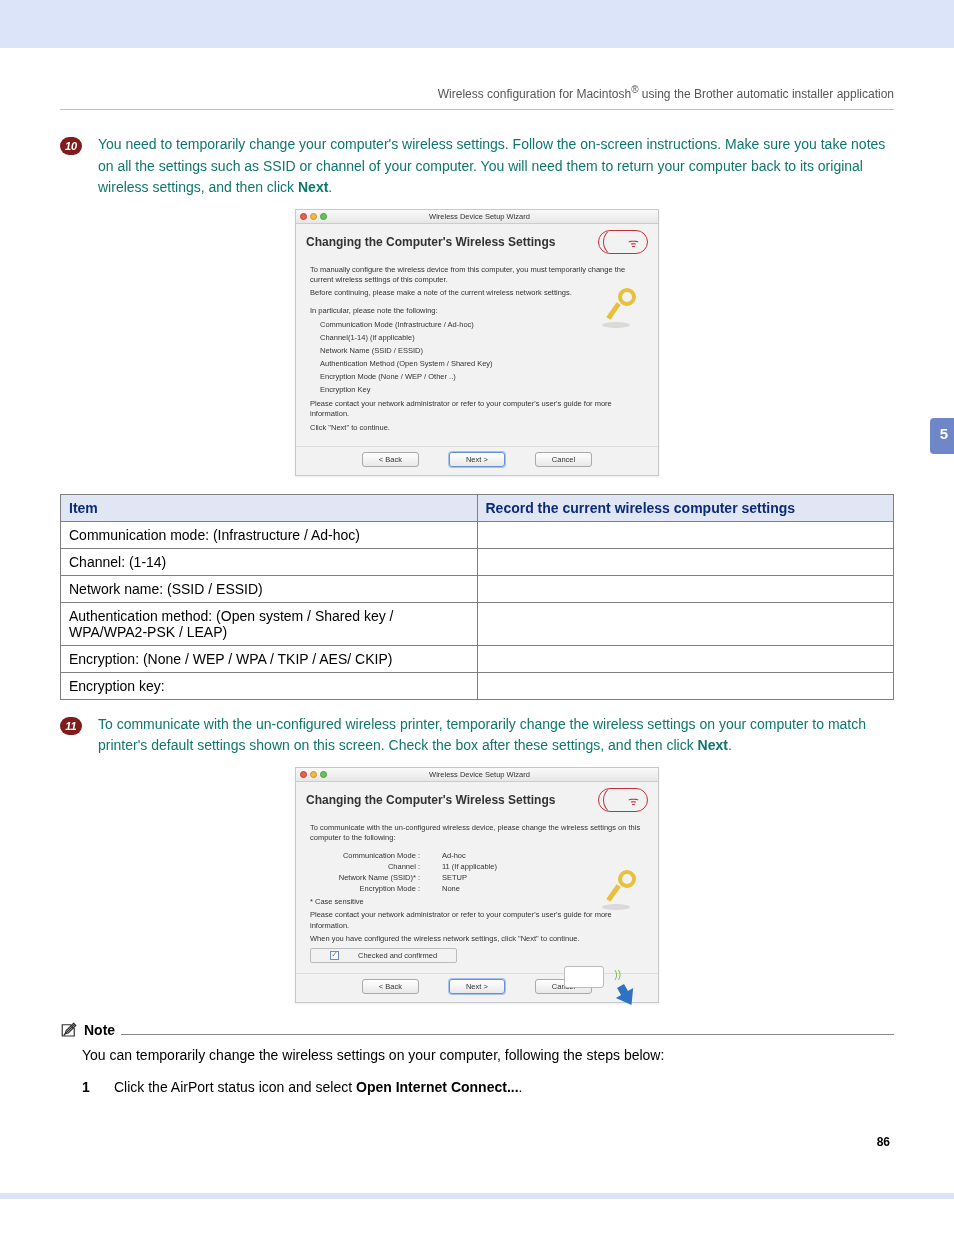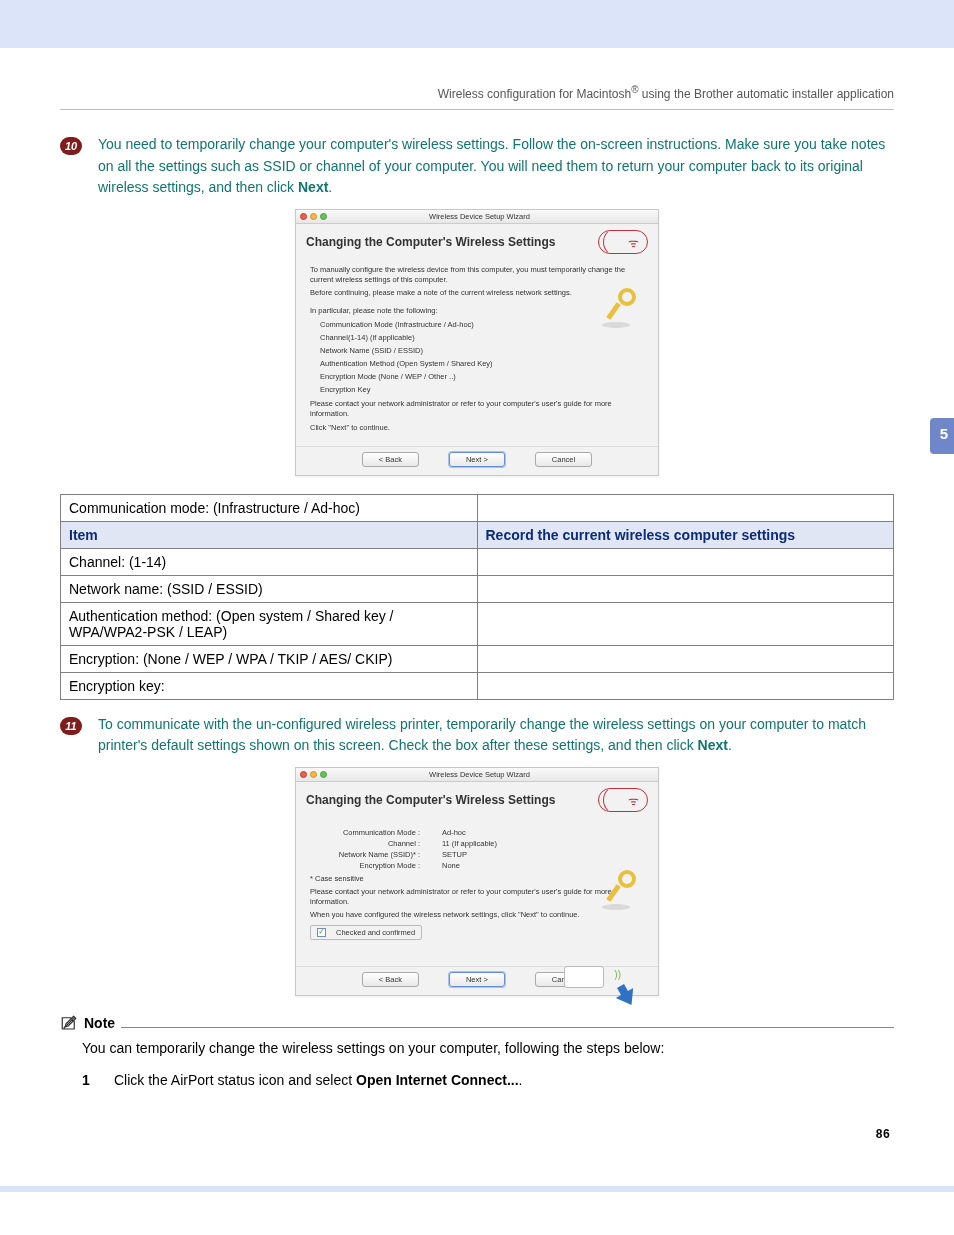--- a/index.html
+++ b/index.html
@@ -39,42 +39,42 @@
   .key-img { position: absolute; right: 22px; top: 78px; }
   .key-shape { position: relative; width: 36px; height: 36px; }
   .key-head { width: 18px; height: 18px; border: 4px solid #e8c03c; border-radius: 50%; position: absolute; top: 0; right: 0; }
   .key-stem { width: 5px; height: 18px; background: #e8c03c; position: absolute; top: 14px; right: 20px; transform: rotate(35deg); }
   .key-shadow { width: 28px; height: 6px; background: #d9d9d9; border-radius: 50%; position: absolute; bottom: -4px; left: 2px; }
   .router-arrow { position: absolute; right: 20px; top: 146px; width: 74px; height: 40px; }
   .router-pic { width: 40px; height: 22px; border: 1px solid #bbb; background: #fff; border-radius: 3px; position: absolute; left: 0; top: 4px; }
   .router-pic::after { content: "))"; color: #79b843; position: absolute; right: -18px; top: 2px; font-size: 10px; }
   .big-arrow { position: absolute; right: 0; bottom: -4px; width: 0; height: 0; border-left: 10px solid transparent; border-right: 10px solid transparent; border-top: 14px solid #2f72c4; transform: rotate(-30deg); }
   .big-arrow::before { content:""; position:absolute; top:-22px; left:-4px; width:8px; height:14px; background:#2f72c4; }
-  .chk-row { display: flex; align-items: center; gap: 10px; border: 1px solid #bbb; padding: 2px 6px; width: fit-content; border-radius: 2px; margin-top: 4px; }
+  .chk-row { display: flex; align-items: center; gap: 19px; border: 1px solid #bbb; padding: 2px 19px; width: fit-content; border-radius: 2px; margin-top: 4px; }
   .chk { width: 9px; height: 9px; border: 1px solid #6b8ec5; background: #fff; display: inline-flex; align-items: center; justify-content: center; }
   .chk::after { content: "✓"; color: #4d8b3b; font-size: 8px; line-height: 1; }
   .kv-row { display: flex; margin: 2px 0; }
   .kv-k { width: 108px; text-align: right; padding-right: 22px; }
   .kv-v { }
   
   table.settings { width: 100%; border-collapse: collapse; margin: 14px 0 10px 0; font-size: 14px; }
   table.settings th, table.settings td { border: 1px solid #7f7f7f; padding: 5px 8px; text-align: left; vertical-align: top; }
   table.settings th { background: #e1e6f4; color: #0a2b7a; font-weight: bold; }
   
   .note-block { margin: 18px 0 8px 0; }
   .note-head { display: flex; align-items: center; gap: 6px; }
   .note-head .line { flex: 1; height: 1px; background: #888; margin-top: 9px; }
   .note-icon { width: 18px; height: 18px; }
   .note-icon svg { width: 18px; height: 18px; }
   .note-title { font-weight: bold; font-size: 14px; }
   .note-body { font-size: 14px; line-height: 1.55; margin: 6px 0 0 22px; }
   .sub-step { display: flex; margin: 12px 0 0 22px; }
   .sub-num { width: 32px; font-weight: bold; font-size: 14px; }
   .sub-text { font-size: 14px; }
-  .page-num { text-align: right; font-size: 12px; font-weight: bold; color: #000; margin-top: 40px; padding-right: 4px; font-family: Liberation Mono, monospace; }
+  .page-num { text-align: right; font-size: 12px; font-weight: bold; color: #000; margin-top: 40px; padding-right: 4px; }
   .footer-bar { height: 6px; background: #dce4fa; margin-top: 4px; }
 </style>
 </head>
 <body>
 
 <div class="page-wrap">
   <div class="top-bar"></div>
   <div class="content">
 
     <div class="header-line">
@@ -133,27 +133,27 @@
       <div class="dlg-btns">
         <span class="dlg-btn">&lt; Back</span>
         <span class="dlg-btn default">Next &gt;</span>
         <span class="dlg-btn">Cancel</span>
       </div>
     </div>
 
     <table class="settings">
       <tbody>
           <tr>
-            <td>Communication mode: (Infrastructure / Ad-hoc)</td>
-            <td></td>
-          </tr>
-      <tr>
         <th style="width:50%">Item</th>
         <th>Record the current wireless computer settings</th>
       </tr>
+      <tr>
+            <td>Communication mode: (Infrastructure / Ad-hoc)</td>
+            <td></td>
+          </tr>
       <tr>
             <td>Channel: (1-14)</td>
             <td></td>
           </tr>
       <tr>
             <td>Network name: (SSID / ESSID)</td>
             <td></td>
           </tr>
       <tr>
             <td>Authentication method: (Open system / Shared key / WPA/WPA2-PSK / LEAP)</td>
@@ -199,20 +199,21 @@
           <div class="key-shape">
             <div class="key-head"></div>
               <div class="key-stem"></div>
               <div class="key-shadow"></div>
           </div>
         </div>
         <div class="router-arrow">
           <div class="router-pic"></div>
           <div class="big-arrow"></div>
         </div>
+        <div class="dlg-line">To communicate with the un-configured wireless device, please change the wireless settings on this computer to the following:</div>
         <div style="margin:8px 0 4px 24px">
           <div class="kv-row">
               <div class="kv-k">Communication Mode :</div>
               <div class="kv-v">Ad-hoc</div>
             </div>
           <div class="kv-row">
               <div class="kv-k">Channel :</div>
               <div class="kv-v">11  (If applicable)</div>
             </div>
           <div class="kv-row">

